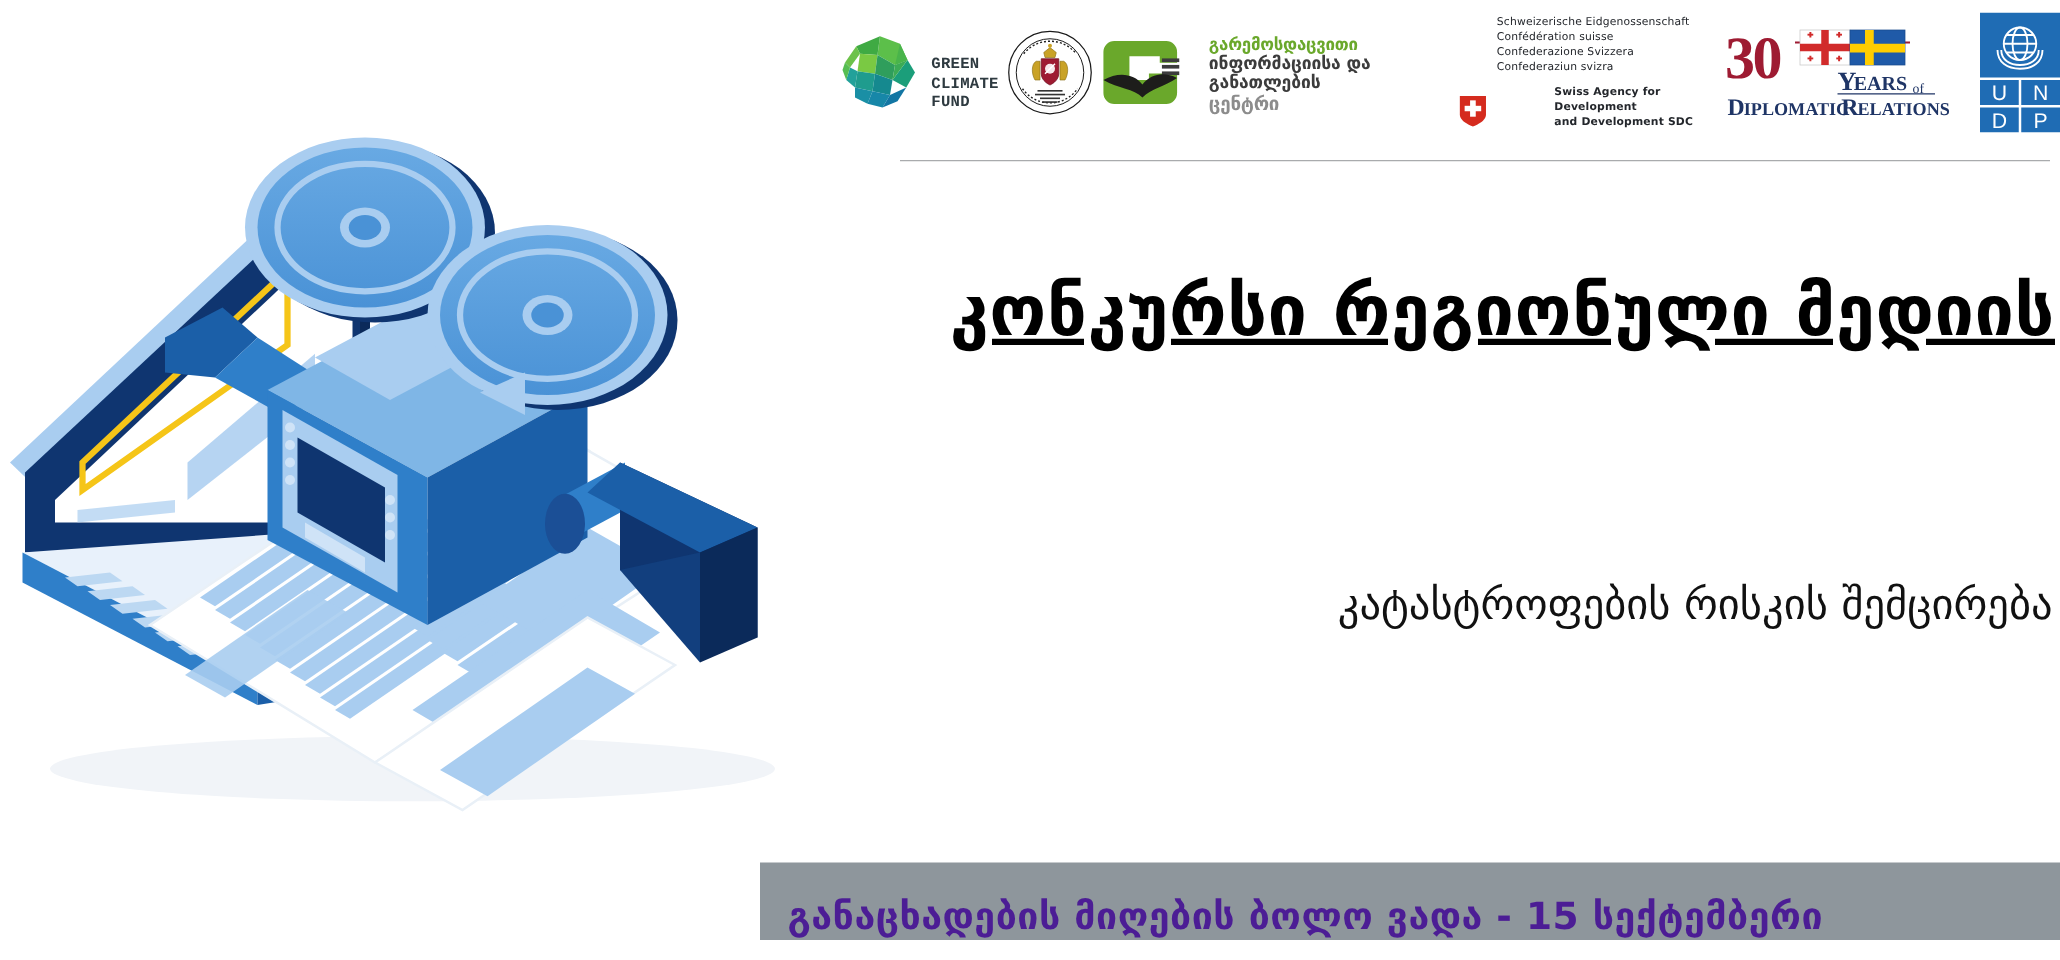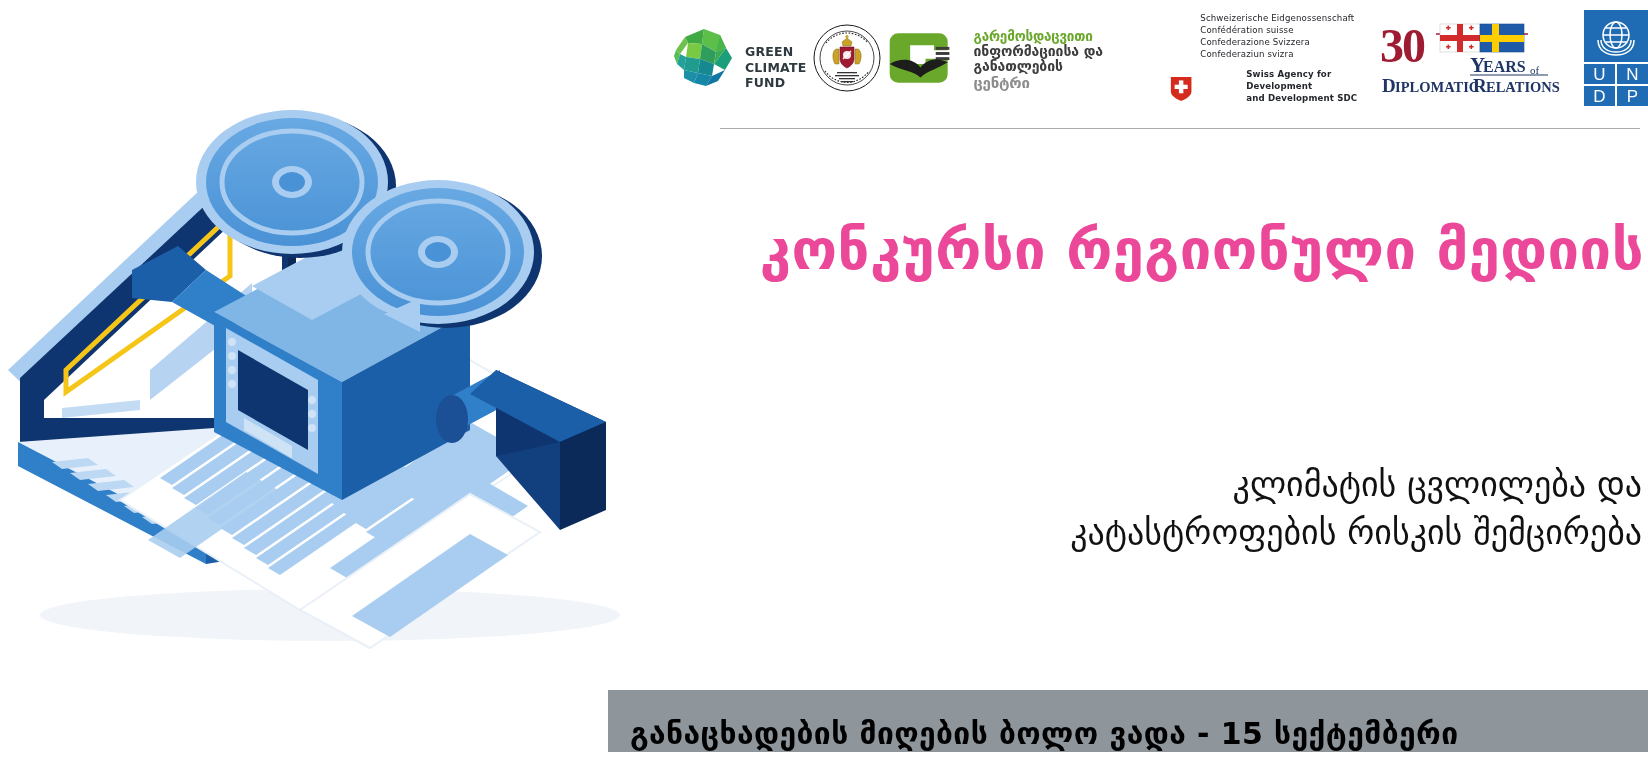--- a/index.html
+++ b/index.html
@@ -37,21 +37,21 @@
     width: 976px;
     height: 100px;
     display: flex;
     align-items: center;
     justify-content: space-between;
     gap: 6px;
   }
   .logo { display: flex; align-items: flex-end; }
 
   
-  .gcf { gap: 9px; }
+  .gcf { gap: 9px; font-family: Liberation Mono, monospace; }
   .gcf-text {
     font-size: 12.5px;
     font-weight: 700;
     line-height: 1.22;
     color: #2e3a40;
     letter-spacing: .2px;
   }
   .gcf-text span { display: block; }
 
   
@@ -86,27 +86,28 @@
     background: #a9abad;
   }
 
   
   .headline {
     position: absolute;
     left: 660px;
     top: 218px;
     width: 988px;
     text-align: right;
-    color: #ec4899;
+    color: #000000;
     font-weight: 700;
     font-size: 56px;
     line-height: 1.16;
     letter-spacing: .5px;
     padding-right: 4px;
     box-sizing: border-box;
+    text-decoration: underline;
   }
   .headline .hl { display: block; white-space: nowrap; }
 
   .subtitle {
     position: absolute;
     left: 660px;
     top: 460px;
     width: 988px;
     text-align: right;
     color: #111111;
@@ -123,21 +124,21 @@
     position: absolute;
     left: 608px;
     top: 690px;
     width: 1070px;
     height: 62px;
     background: #8e969c;
     display: flex;
     align-items: center;
   }
   .deadline-text {
-    color: #000000;
+    color: #4c1d95;
     font-size: 30px;
     font-weight: 700;
     letter-spacing: .4px;
     white-space: nowrap;
     padding-left: 22px;
     margin-top: 25px;
   }
 </style>
 </head>
 <body>
@@ -446,21 +447,20 @@
     </div>
   </div>
 
   <div class="divider"></div>
 
   <div class="headline">
     <span class="hl">კონკურსი რეგიონული მედიის</span>
   </div>
 
   <div class="subtitle">
-    <span class="sl">კლიმატის ცვლილება და</span>
     <span class="sl">კატასტროფების რისკის შემცირება</span>
   </div>
 
   <div class="deadline-bar">
     <span class="deadline-text">განაცხადების მიღების ბოლო ვადა -  15 სექტემბერი</span>
   </div>
 
 </div>
 
 </body></html>

